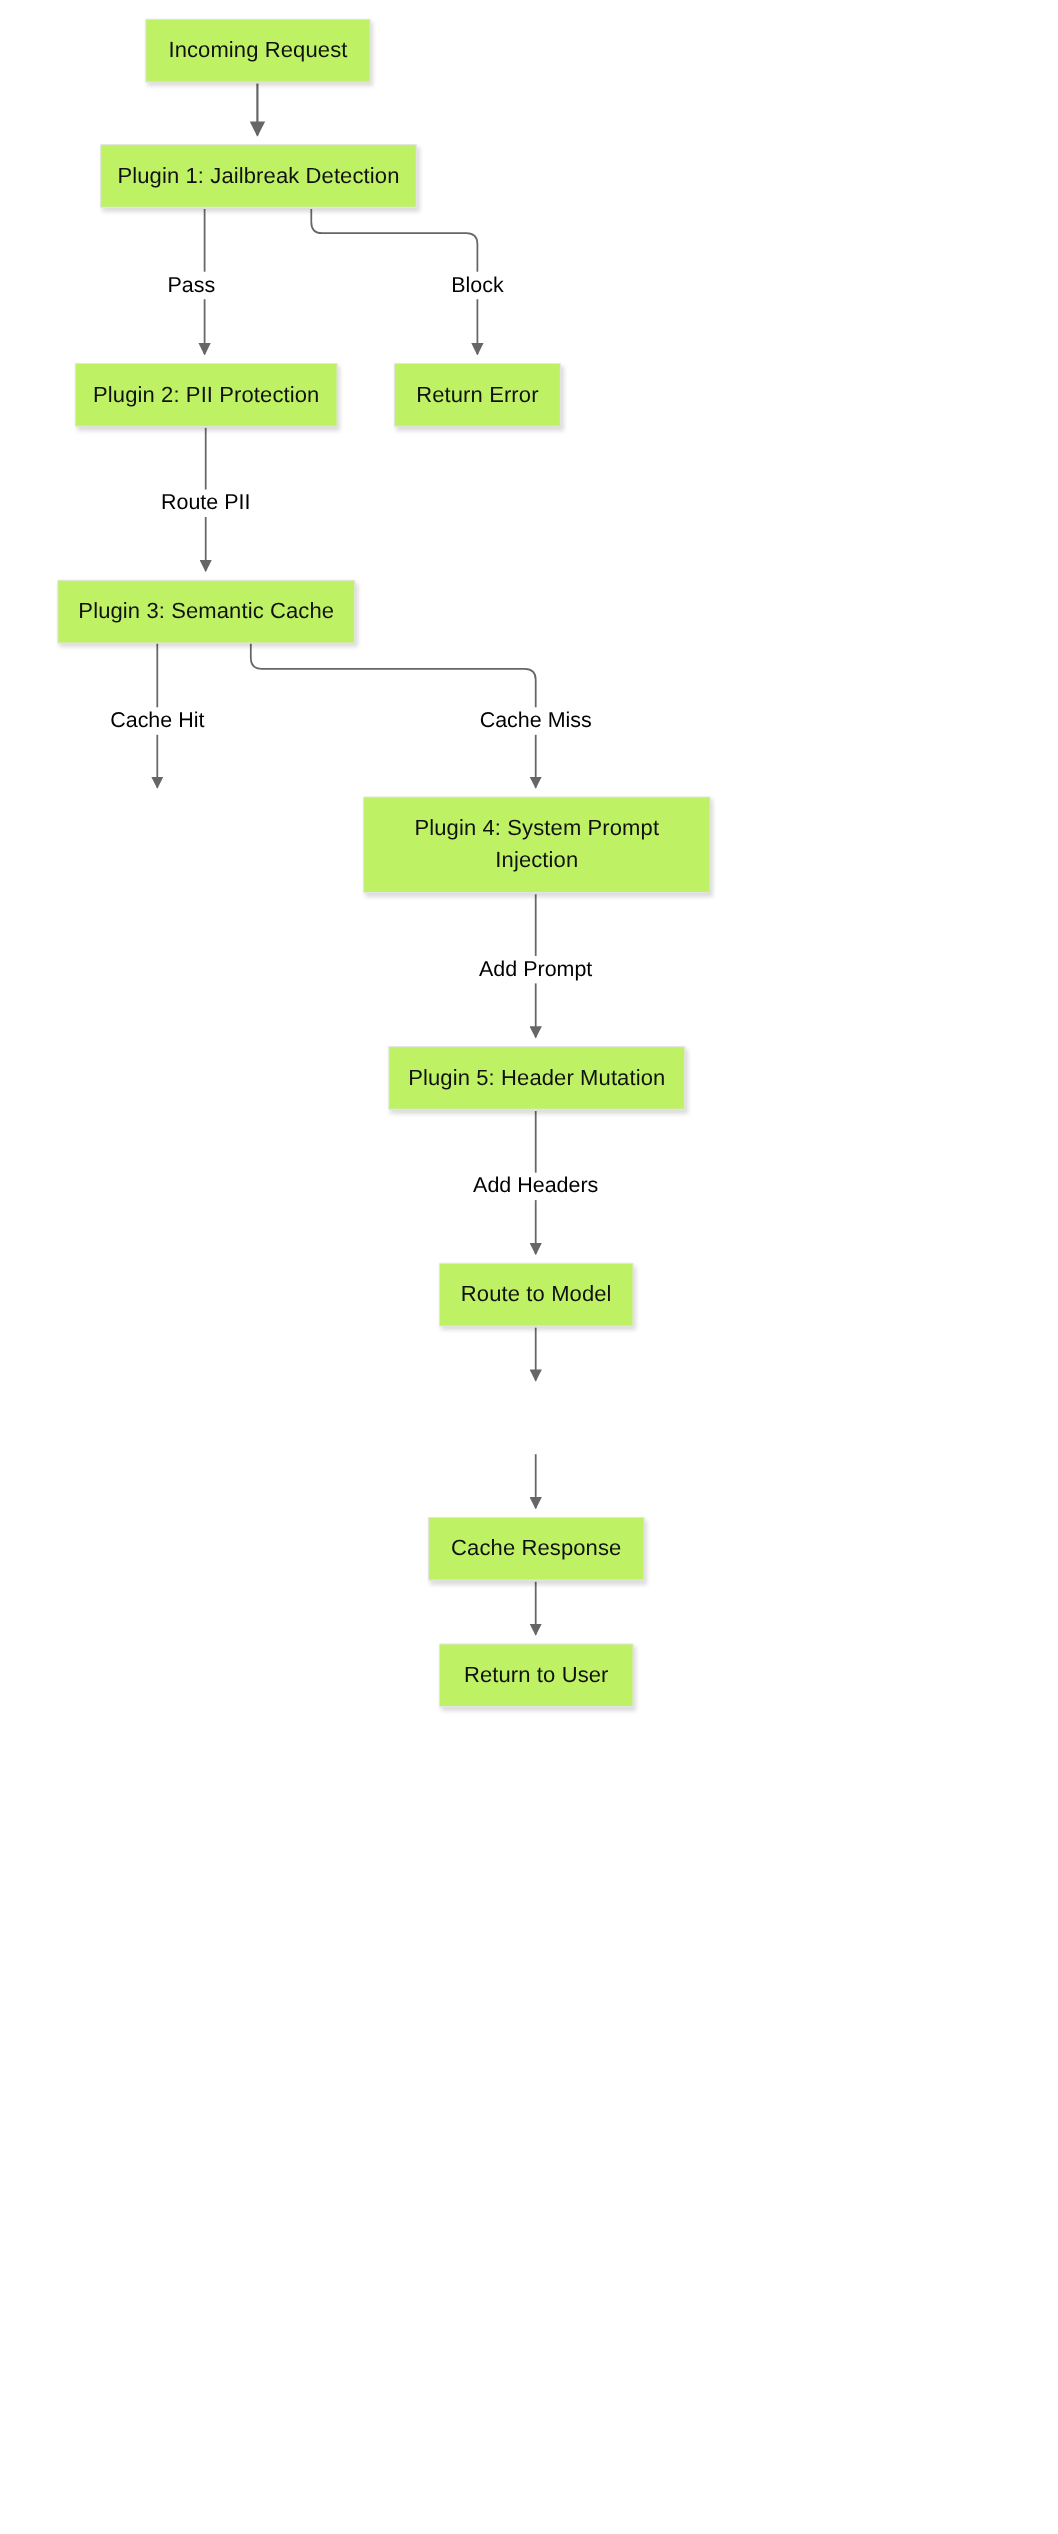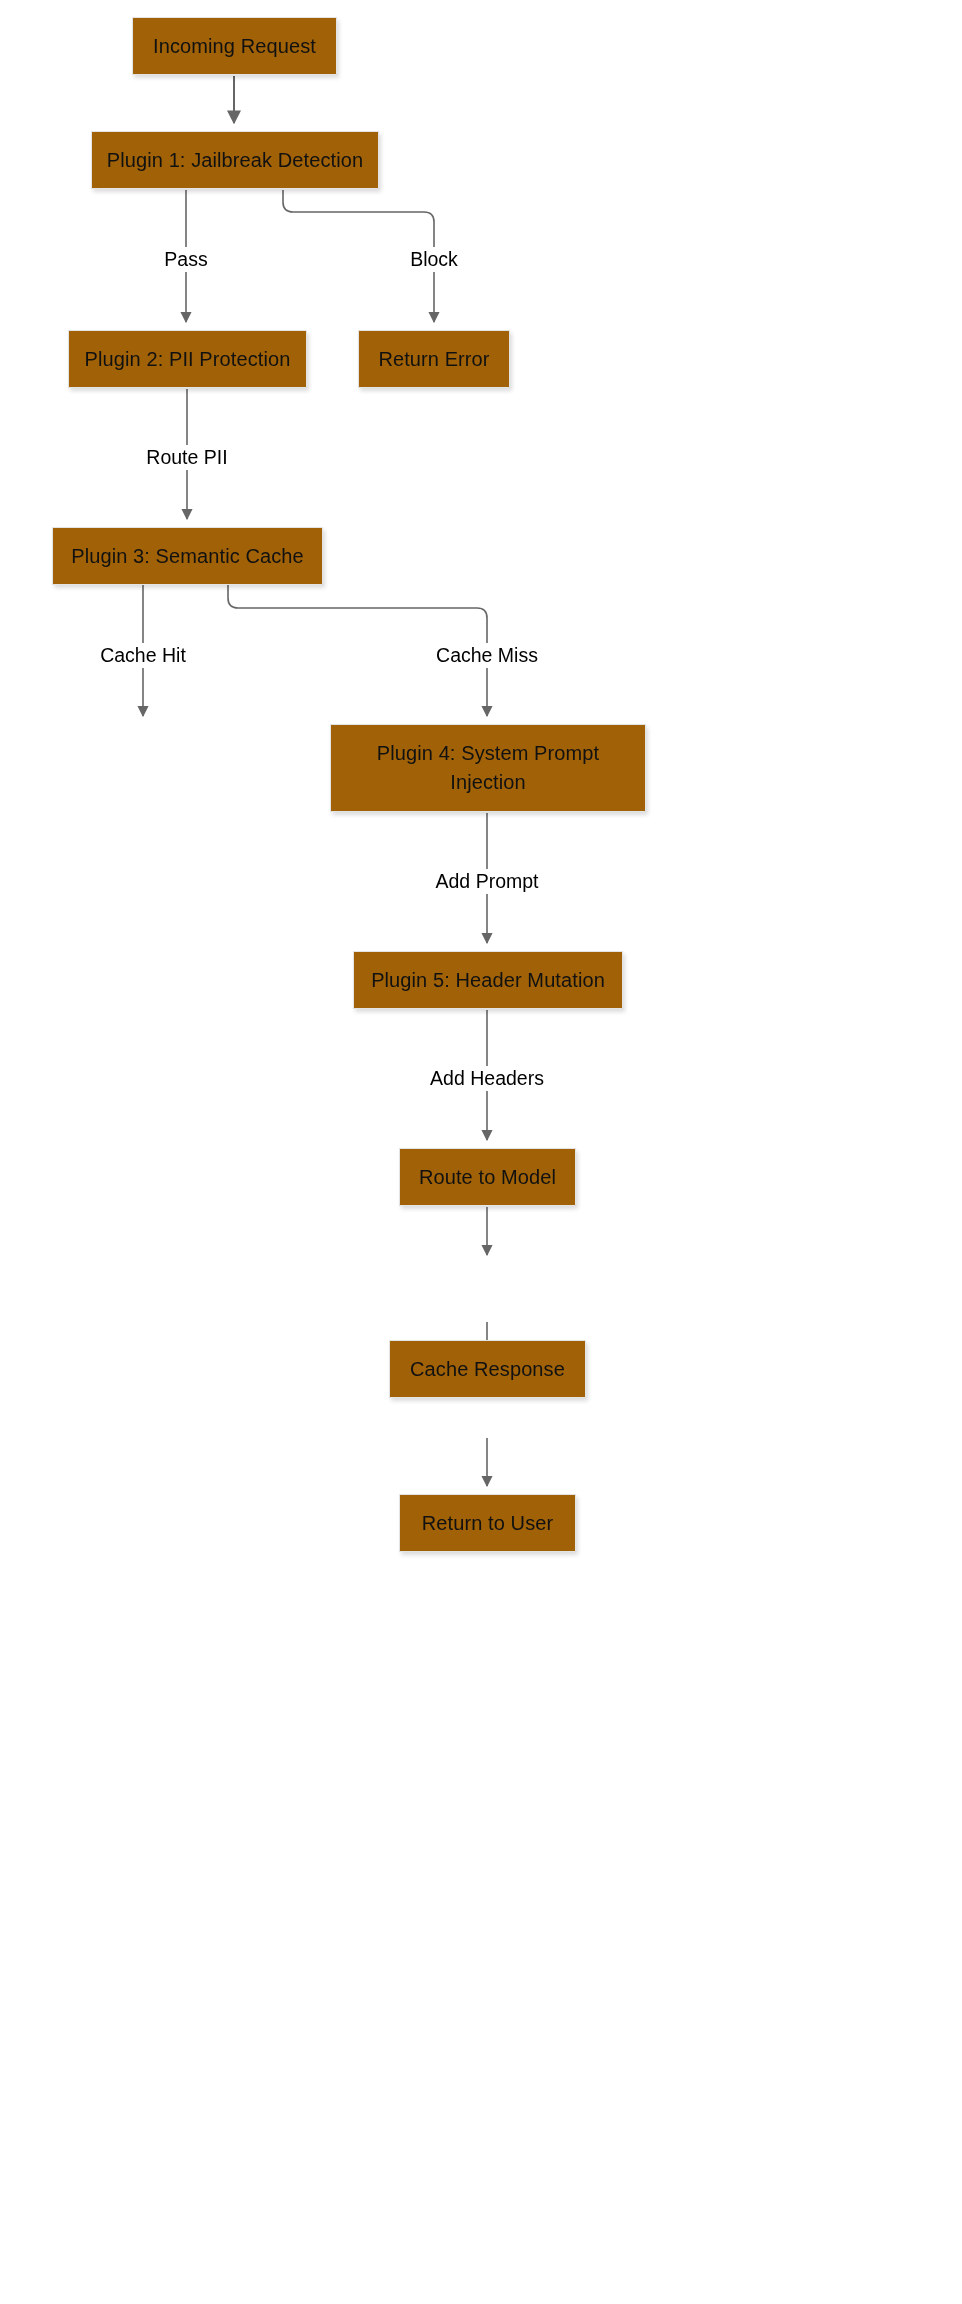--- a/index.html
+++ b/index.html
@@ -22,21 +22,21 @@
     position: absolute;
     left: 0;
     top: 0;
     width: 962px;
     height: 2304px;
     pointer-events: none;
   }
   .node {
     position: absolute;
     box-sizing: border-box;
-    background: #a16207;
+    background: #bef264;
     border: 1px solid #e4e4e4;
     border-radius: 1px;
     box-shadow: 2px 3px 4px rgba(0,0,0,0.14);
     display: flex;
     align-items: center;
     justify-content: center;
     text-align: center;
     color: #111111;
     font-size: 20px;
     line-height: 29px;
@@ -131,29 +131,29 @@
 
   <div class="node" style="left:353px; top:951px; width:270px; height:58px;">
     <span class="node-label">Plugin 5: Header Mutation</span>
   </div>
 
   <div class="node" style="left:399px; top:1148px; width:177px; height:58px;">
     <span class="node-label">Route to Model</span>
   </div>
 
 
-  <div class="node" style="left:389px; top:1340px; width:197px; height:58px;">
+  <div class="node" style="left:389px; top:1379px; width:197px; height:58px;">
     <span class="node-label">Cache Response</span>
   </div>
 
   <div class="node" style="left:399px; top:1494px; width:177px; height:58px;">
     <span class="node-label">Return to User</span>
   </div>
 
-  <div class="edge-label" style="left:186px; top:259px;text-align:center;">Pass</div>
+  <div class="edge-label" style="left:174px; top:259px;text-align:center;">Pass</div>
   <div class="edge-label" style="left:434px; top:259px;">Block</div>
   <div class="edge-label" style="left:187px; top:457px;">Route PII</div>
   <div class="edge-label" style="left:143px; top:655px;">Cache Hit</div>
   <div class="edge-label" style="left:487px; top:655px;">Cache Miss</div>
   <div class="edge-label" style="left:487px; top:881px;">Add Prompt</div>
   <div class="edge-label" style="left:487px; top:1078px;text-align:right;">Add Headers</div>
 
 </div>
 
 </body></html>

